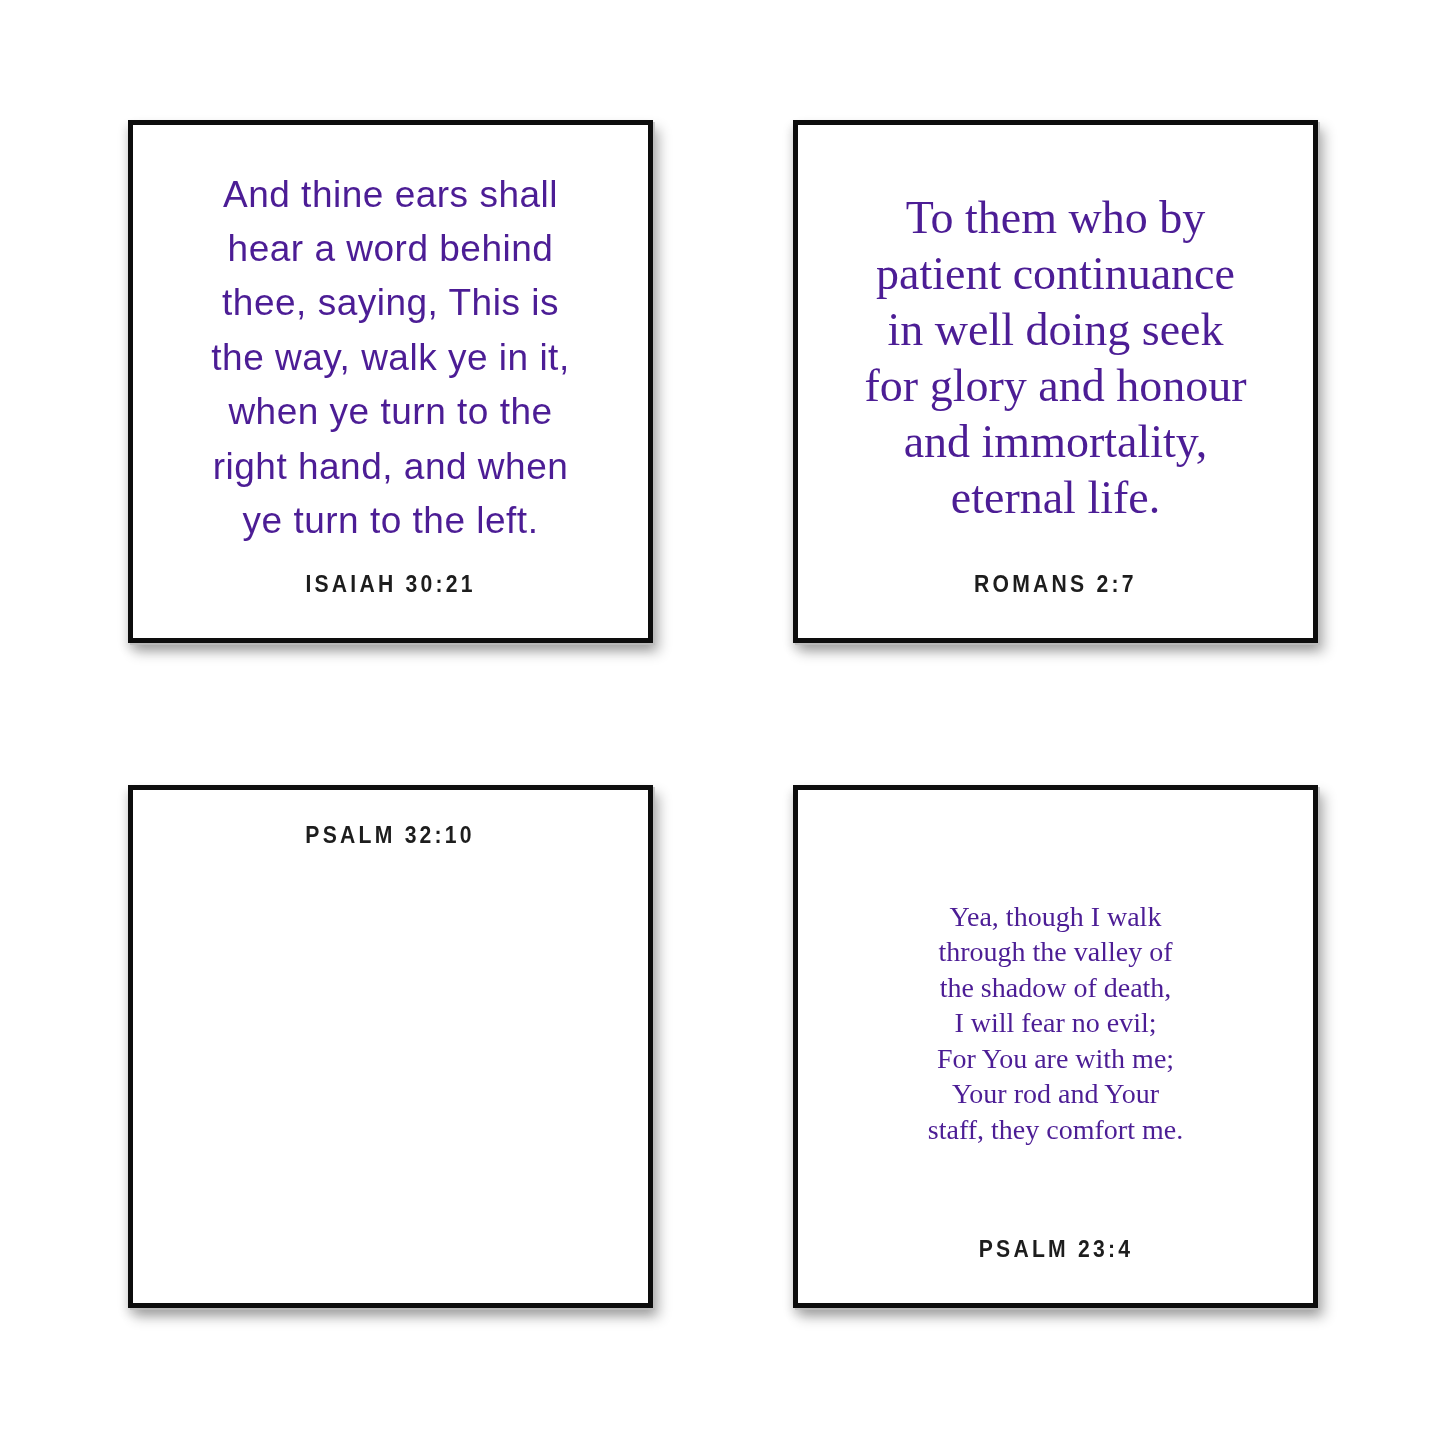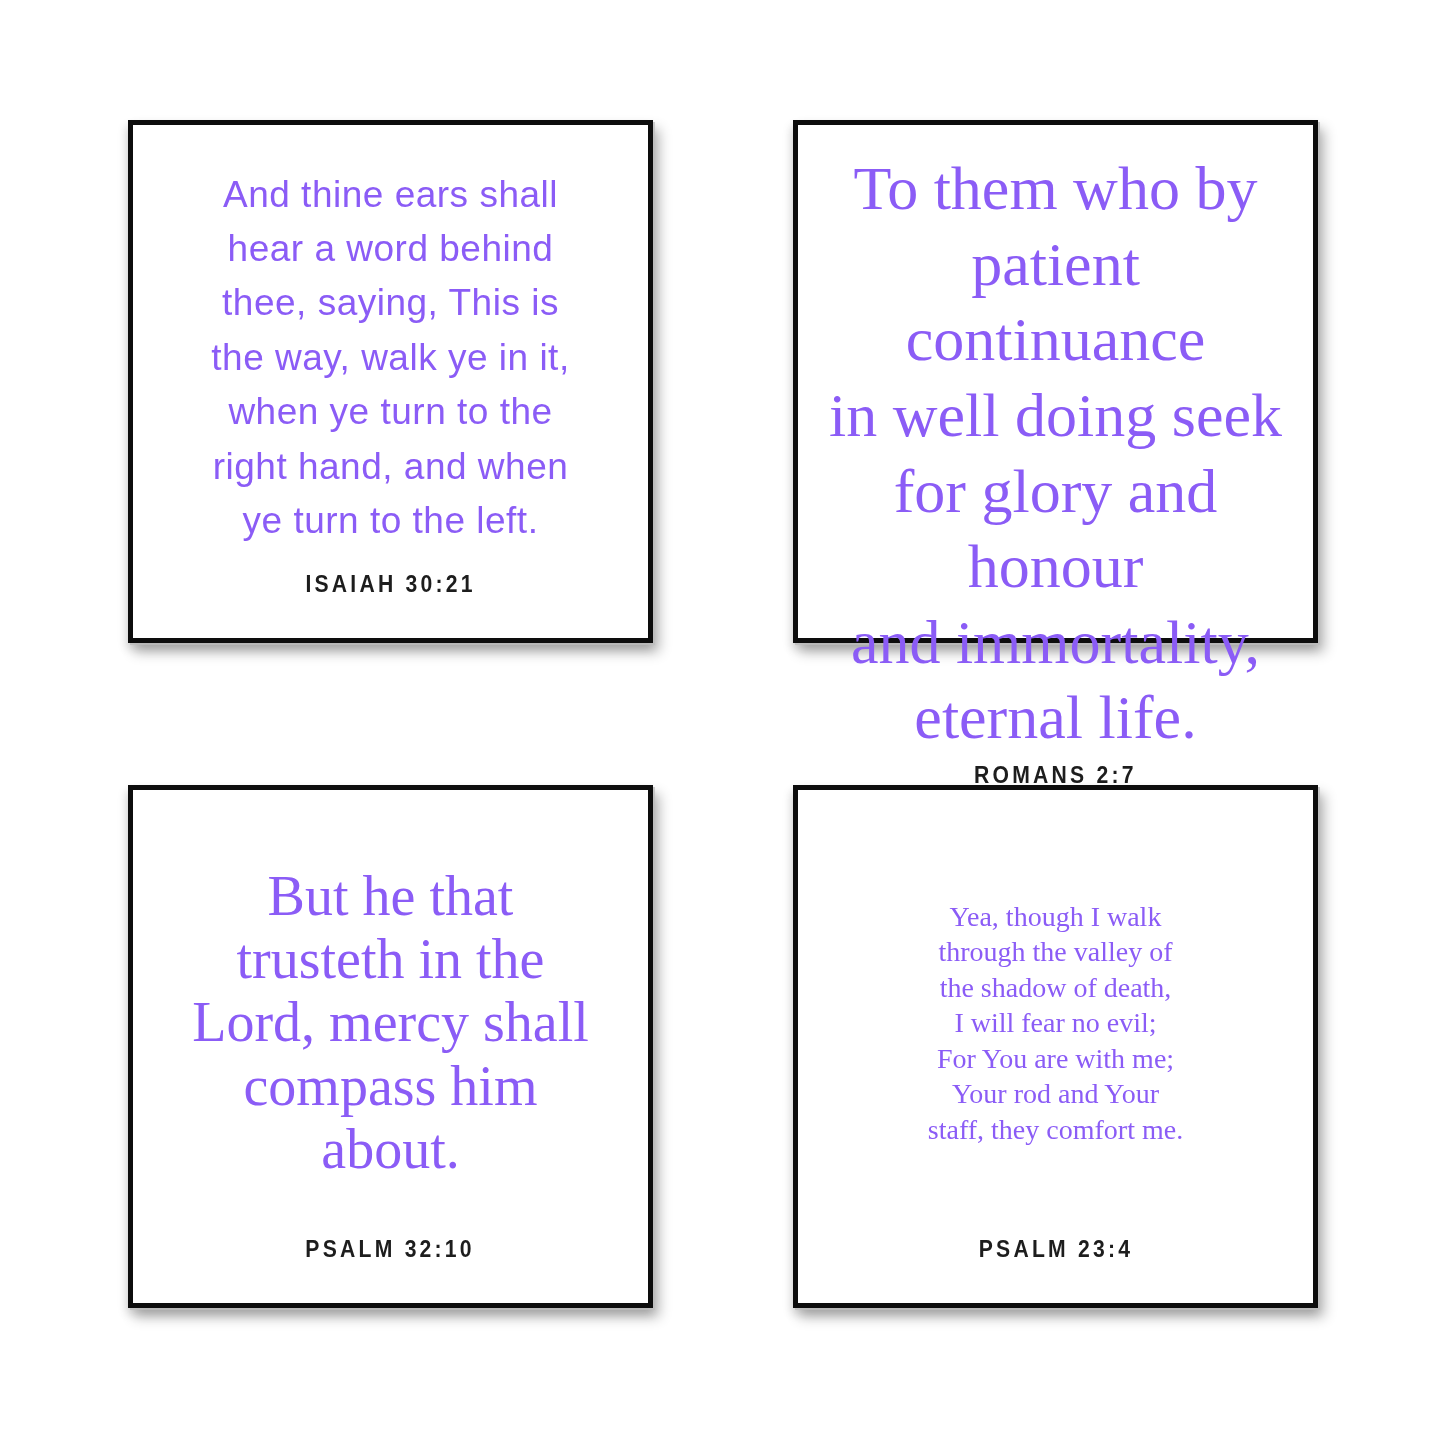--- a/index.html
+++ b/index.html
@@ -39,37 +39,37 @@
     align-items: center;
     padding: 26px 26px 30px 26px;
   }
   .verse {
     flex: 1 1 auto;
     display: flex;
     align-items: center;
     justify-content: center;
     text-align: center;
     white-space: pre-line;
-    color: #8b5cf6;
+    color: #4c1d95;
     width: 100%;
   }
   
   .style-sans .verse {
     font-family: "Liberation Sans", "DejaVu Sans", sans-serif;
     font-size: 37px;
     line-height: 1.47;
     font-weight: 400;
     letter-spacing: 0.5px;
   }
   
   .style-serif .verse {
     font-family: "Liberation Serif", "DejaVu Serif", serif;
     font-weight: 400;
   }
-  .size-md .verse { font-size: 62px; line-height: 1.22; }
+  .size-md .verse { font-size: 46px; line-height: 1.22; }
   .size-lg .verse { font-size: 56px; line-height: 1.13; }
   .size-sm .verse { font-size: 28px; line-height: 1.27; }
   .reference {
     flex: 0 0 auto;
     font-family: "Liberation Sans", "DejaVu Sans", sans-serif;
     font-size: 23px;
     font-weight: 600;
     letter-spacing: 3.5px;
     color: #1d1d1d;
     margin-top: 6px;
@@ -98,25 +98,20 @@
       <div class="verse">To them who by
 patient continuance
 in well doing seek
 for glory and honour
 and immortality,
 eternal life.</div>
       <div class="reference">ROMANS 2:7</div>
     </div>
 
     <div class="card style-serif size-lg">
-      <div class="verse">But he that
-trusteth in the
-Lord, mercy shall
-compass him
-about.</div>
       <div class="reference">PSALM 32:10</div>
     </div>
 
     <div class="card style-serif size-sm">
       <div class="verse">Yea, though I walk
 through the valley of
 the shadow of death,
 I will fear no evil;
 For You are with me;
 Your rod and Your

